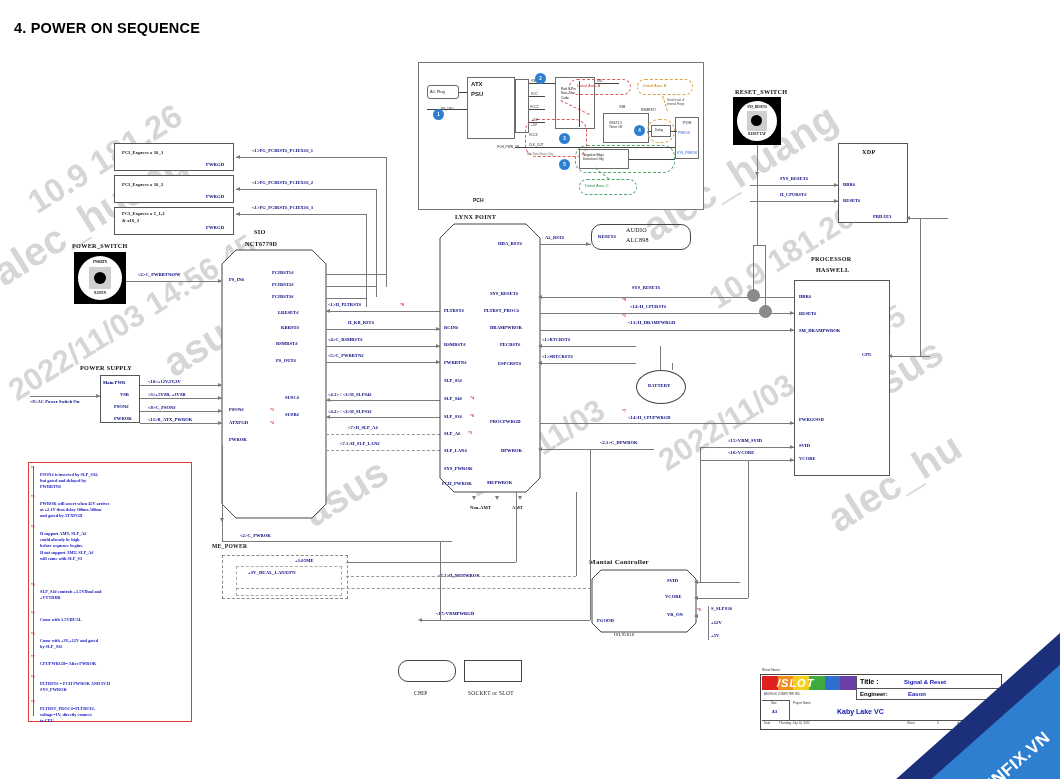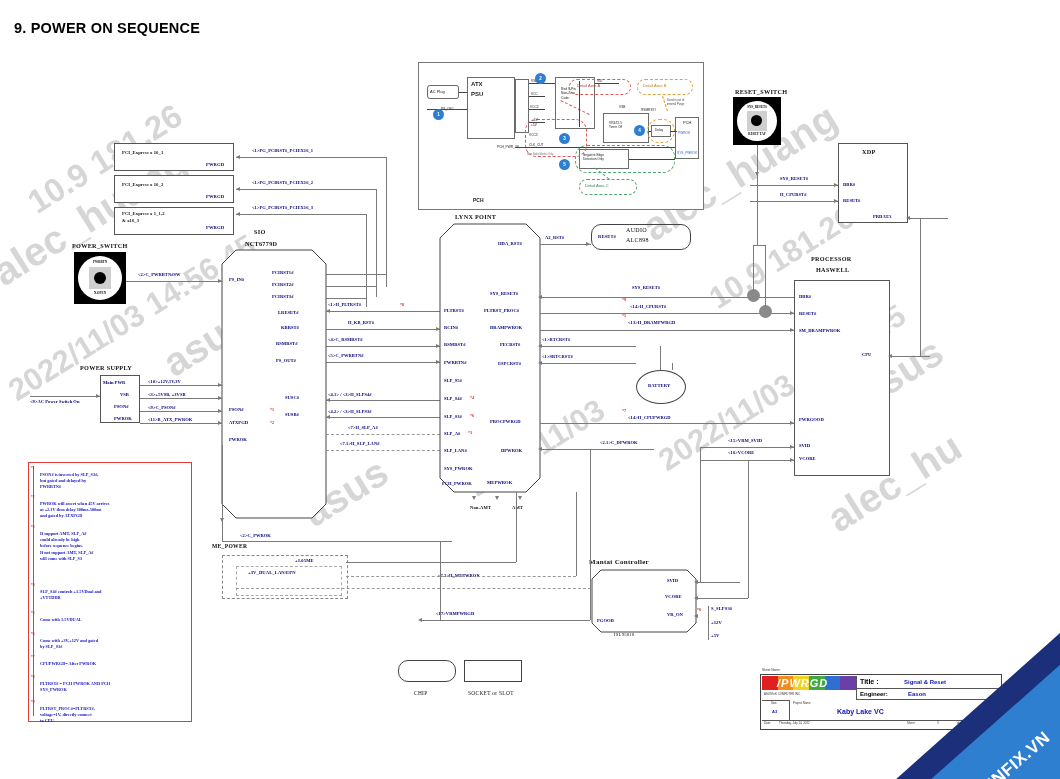--- a/index.html
+++ b/index.html
@@ -100,21 +100,21 @@
   <div class="wm" style="left:18px;top:140px;font-size:33px;transform:rotate(-32deg);">10.9 181.26</div>
   <div class="wm" style="left:630px;top:150px;font-size:40px;transform:rotate(-32deg);">alec_huang</div>
   <div class="wm" style="left:700px;top:240px;font-size:31px;transform:rotate(-32deg);">10.9 181.26</div>
   <div class="wm" style="left:640px;top:370px;font-size:31px;transform:rotate(-32deg);">2022/11/03 14:56.45</div>
   <div class="wm" style="left:160px;top:320px;font-size:40px;transform:rotate(-32deg);">asus</div>
   <div class="wm" style="left:855px;top:350px;font-size:40px;transform:rotate(-32deg);">asus</div>
   <div class="wm" style="left:820px;top:460px;font-size:40px;transform:rotate(-32deg);">alec_hu</div>
   <div class="wm" style="left:460px;top:430px;font-size:31px;transform:rotate(-32deg);">2022/11/03</div>
   <div class="wm" style="left:300px;top:470px;font-size:40px;transform:rotate(-32deg);">asus</div>
 
-  <div class="ttl abs" style="left:14px;top:20px;">9.  POWER ON SEQUENCE</div>
+  <div class="ttl abs" style="left:14px;top:20px;">4.  POWER ON SEQUENCE</div>
 
   <div class="blk" style="left:114px;top:143px;width:120px;height:28px;"></div>
   <div class="lbl lbl-blk" style="left:122px;top:150px;">PCI_Express x 16_1</div>
   <div class="lbl" style="left:206px;top:162px;">PWRGD</div>
 
   <div class="blk" style="left:114px;top:175px;width:120px;height:28px;"></div>
   <div class="lbl lbl-blk" style="left:122px;top:182px;">PCI_Express x 16_2</div>
   <div class="lbl" style="left:206px;top:194px;">PWRGD</div>
 
   <div class="blk" style="left:114px;top:207px;width:120px;height:28px;"></div>
@@ -549,21 +549,21 @@
   <div id="title-block" style="left:760px;top:674px;width:240px;height:54px;">
 
     <div class="asus-logo" style="left:1px;top:1px;width:94px;height:14px;">
       <i style="background:#e02020;"></i>
       <i style="background:#f28c1c;"></i>
       <i style="background:#f2d21c;"></i>
       <i style="background:#3faa3f;"></i>
       <i style="background:#2f6fd0;"></i>
       <i style="background:#6a3fa8;"></i>
     </div>
-    <div class="tb-lab" style="left:16px;top:2px;font-size:11px;color:#fff;font-style:italic;letter-spacing:1px;">/PWRGD</div>
+    <div class="tb-lab" style="left:16px;top:2px;font-size:11px;color:#fff;font-style:italic;letter-spacing:1px;">/SLOT</div>
     <div class="tb-sm" style="left:3px;top:17px;font-size:2.9px;">ASUSTeK COMPUTER INC.</div>
 
     <div class="tb-cell" style="left:95px;top:1px;width:144px;height:13px;border-left:1px solid #555;border-bottom:1px solid #555;"></div>
     <div class="tb-lab" style="left:99px;top:3px;font-size:7px;">Title :</div>
     <div class="tb-txt" style="left:143px;top:4px;font-size:6px;">Signal &amp; Reset</div>
 
     <div class="tb-cell" style="left:95px;top:14px;width:144px;height:11px;border-left:1px solid #555;border-bottom:1px solid #555;"></div>
     <div class="tb-lab" style="left:99px;top:16px;font-size:6px;">Engineer:</div>
     <div class="tb-txt" style="left:147px;top:16px;font-size:6px;">Eason</div>
 

